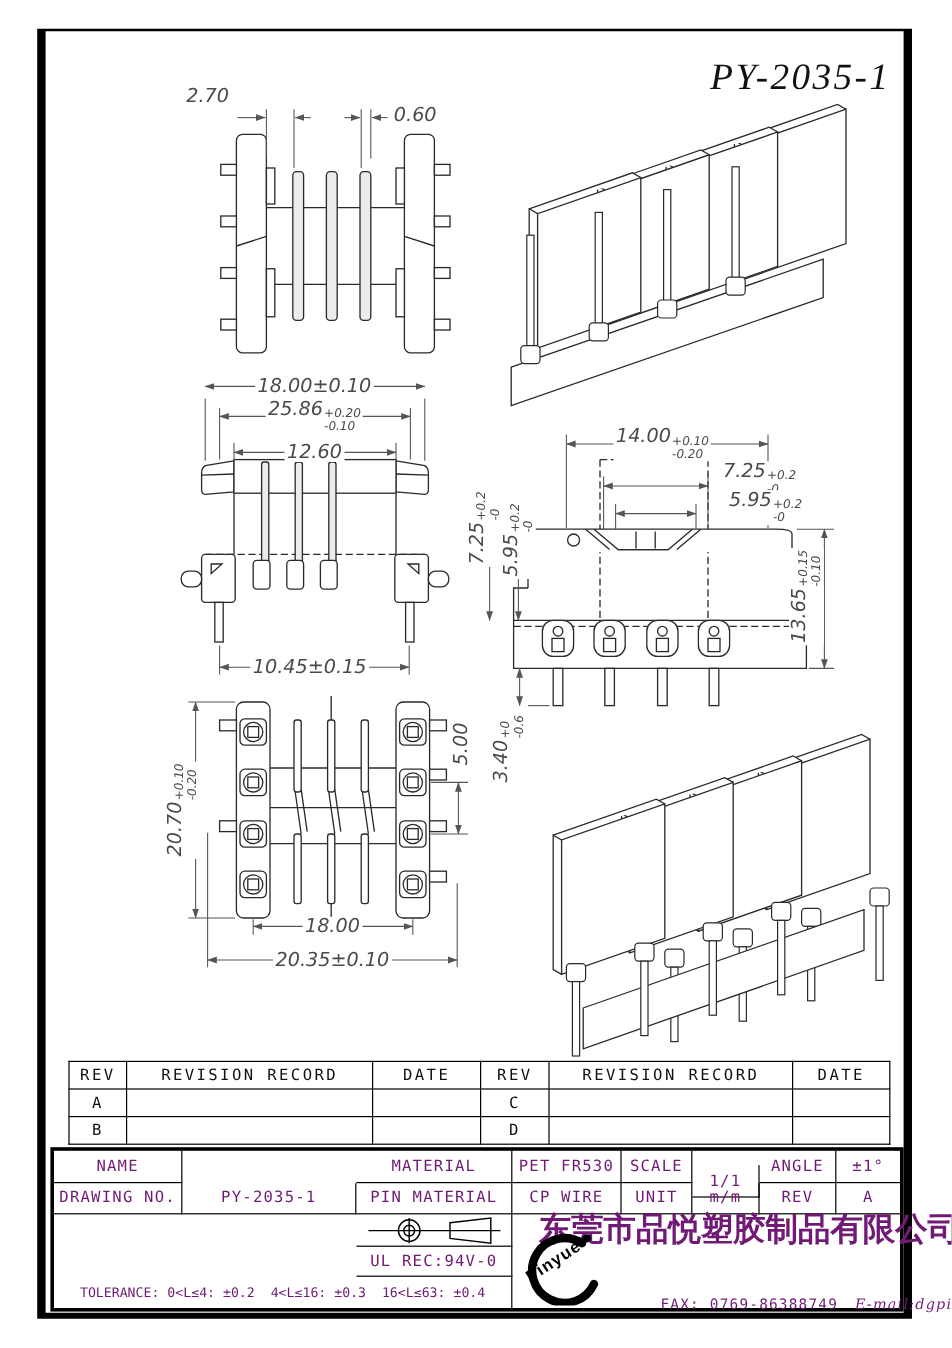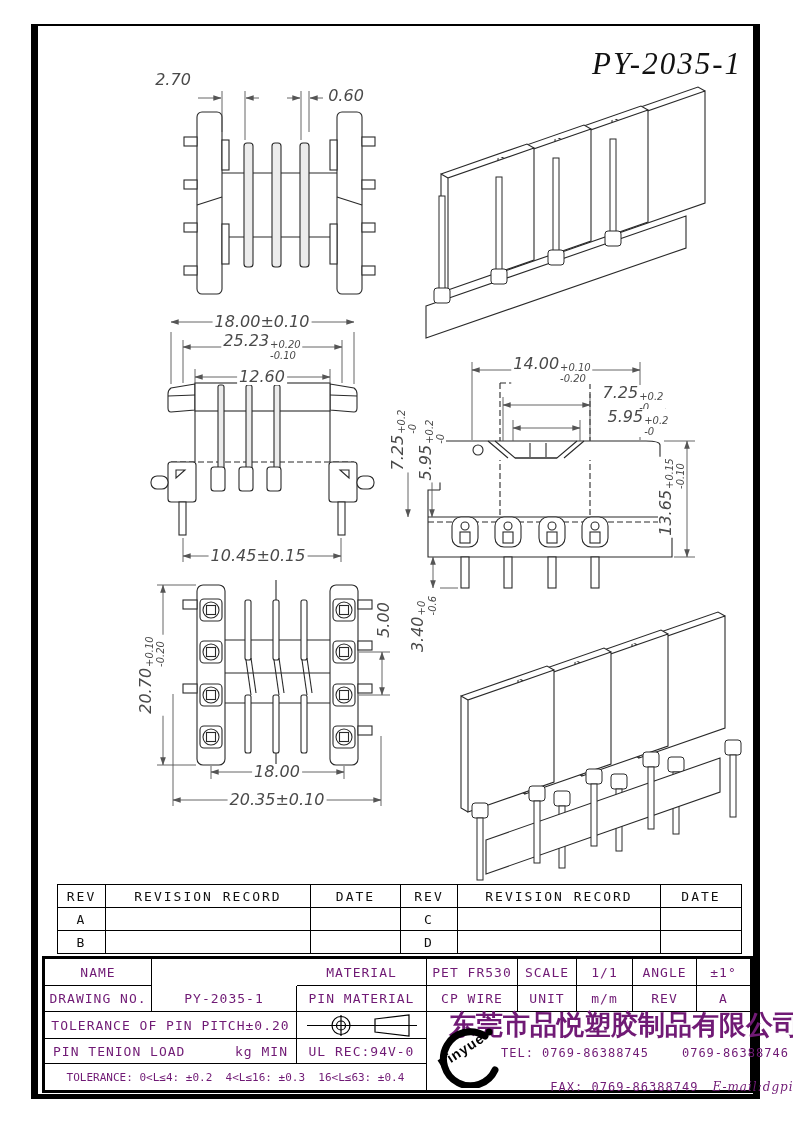--- a/index.html
+++ b/index.html
@@ -279,21 +279,21 @@
     <use href="#pind" transform="translate(126,-42)"></use>
       <use href="#pind" transform="translate(183,-59)"></use>
   </g>
 </svg>
 
 <div class="title">PY-2035-1</div>
 
 <div class="dim" style="left:173px;top:80px">2.70</div>
 <div class="dim" style="left:346px;top:96px">0.60</div>
 <div class="dim" style="left:262px;top:322px">18.00±0.10</div>
-<div class="dim" style="left:262px;top:347px"><span>25.23</span><span class="ts">
+<div class="dim" style="left:262px;top:347px"><span>25.86</span><span class="ts">
       <span>+0.20</span>
       <span>-0.10</span>
     </span></div>
 <div class="dim" style="left:262px;top:377px">12.60</div>
 <div class="dim" style="left:258px;top:556px">10.45±0.15</div>
 <div class="dim" style="left:552px;top:370px"><span>14.00</span><span class="ts">
       <span>+0.10</span>
       <span>-0.20</span>
     </span></div>
 <div class="dim" style="left:633px;top:399px"><span>7.25</span><span class="ts">
@@ -363,52 +363,46 @@
     <td></td>
   </tr>
 </tbody>
   </table>
 
 <div class="tblock">
   <div class="tc" style="left:0;top:0;width:107px;height:27px">NAME</div>
   <div class="tc" style="left:252px;top:0;width:130px;height:27px">MATERIAL</div>
   <div class="tc" style="left:382px;top:0;width:91px;height:27px">PET FR530</div>
   <div class="tc" style="left:473px;top:0;width:59px;height:27px">SCALE</div>
-  <div class="tc" style="left:532px;top:0;width:56px;height:27px">1/1</div>
+  <div class="tc" style="left:532px;top:12px;width:56px;height:27px">1/1</div>
   <div class="tc" style="left:588px;top:0;width:64px;height:27px">ANGLE</div>
   <div class="tc nr" style="left:652px;top:0;width:53px;height:27px">±1°</div>
   <div class="tc" style="left:0;top:27px;width:107px;height:26px">DRAWING NO.</div>
   <div class="tc" style="left:107px;top:27px;width:145px;height:26px">PY-2035-1</div>
   <div class="tc" style="left:252px;top:27px;width:130px;height:26px">PIN MATERIAL</div>
   <div class="tc" style="left:382px;top:27px;width:91px;height:26px">CP WIRE</div>
   <div class="tc" style="left:473px;top:27px;width:59px;height:26px">UNIT</div>
   <div class="tc" style="left:532px;top:27px;width:56px;height:26px">m/m</div>
   <div class="tc" style="left:588px;top:27px;width:64px;height:26px">REV</div>
   <div class="tc nr" style="left:652px;top:27px;width:53px;height:26px">A</div>
-  <div class="tc" style="left:0;top:53px;width:252px;height:27px">TOLERANCE OF PIN PITCH±0.20</div>
   <div class="tc" style="left:252px;top:53px;width:130px;height:27px">
     <svg width="126" height="25" viewBox="0 0 126 25">
       <line x1="8" y1="12.5" x2="118" y2="12.5" stroke="#000" stroke-width="1.2"></line>
       <circle cx="42" cy="12.5" r="9" fill="none" stroke="#000" stroke-width="1.2"></circle>
       <circle cx="42" cy="12.5" r="4.5" fill="none" stroke="#000" stroke-width="1.2"></circle>
       <line x1="42" y1="2" x2="42" y2="23" stroke="#000" stroke-width="1.2"></line>
       <path d="M76,6 L110,2 L110,23 L76,19 Z" fill="none" stroke="#000" stroke-width="1.2"></path>
     </svg>
-  </div>
-  <div class="tc" style="left:0;top:80px;width:252px;height:25px;justify-content:space-between;padding:0 8px">
-    <span>PIN TENION LOAD</span>
-    <span>kg MIN</span>
   </div>
   <div class="tc" style="left:252px;top:80px;width:130px;height:25px">UL REC:94V-0</div>
   <div class="tc nb small" style="left:0;top:105px;width:382px;height:26px">TOLERANCE: 0&lt;L≤4: ±0.2  4&lt;L≤16: ±0.3  16&lt;L≤63: ±0.4</div>
   <div class="tc nr nb company" style="left:382px;top:53px;width:323px;height:78px">
     <div class="cn-name">东莞市品悦塑胶制品有限公司</div>
     <svg class="logo" width="82" height="62" viewBox="0 0 82 62">
       <path d="M60,10 A27,27 0 1 0 70,44" fill="none" stroke="#000" stroke-width="7" stroke-linecap="round"></path>
       <circle cx="64" cy="6" r="3.5" fill="#000"></circle>
       <text transform="translate(17,43) rotate(-33)" font-size="14" font-weight="bold" font-family="Liberation Sans, sans-serif">Pinyue</text>
     </svg>
-    <div class="tel">TEL: 0769-86388745    0769-86388746</div>
     <div class="faxrow">
       <span>FAX: 0769-86388749</span><span class="email">E-mail:dgpinyue@163.com</span>
     </div>
   </div>
 </div>
 
 </body></html>

